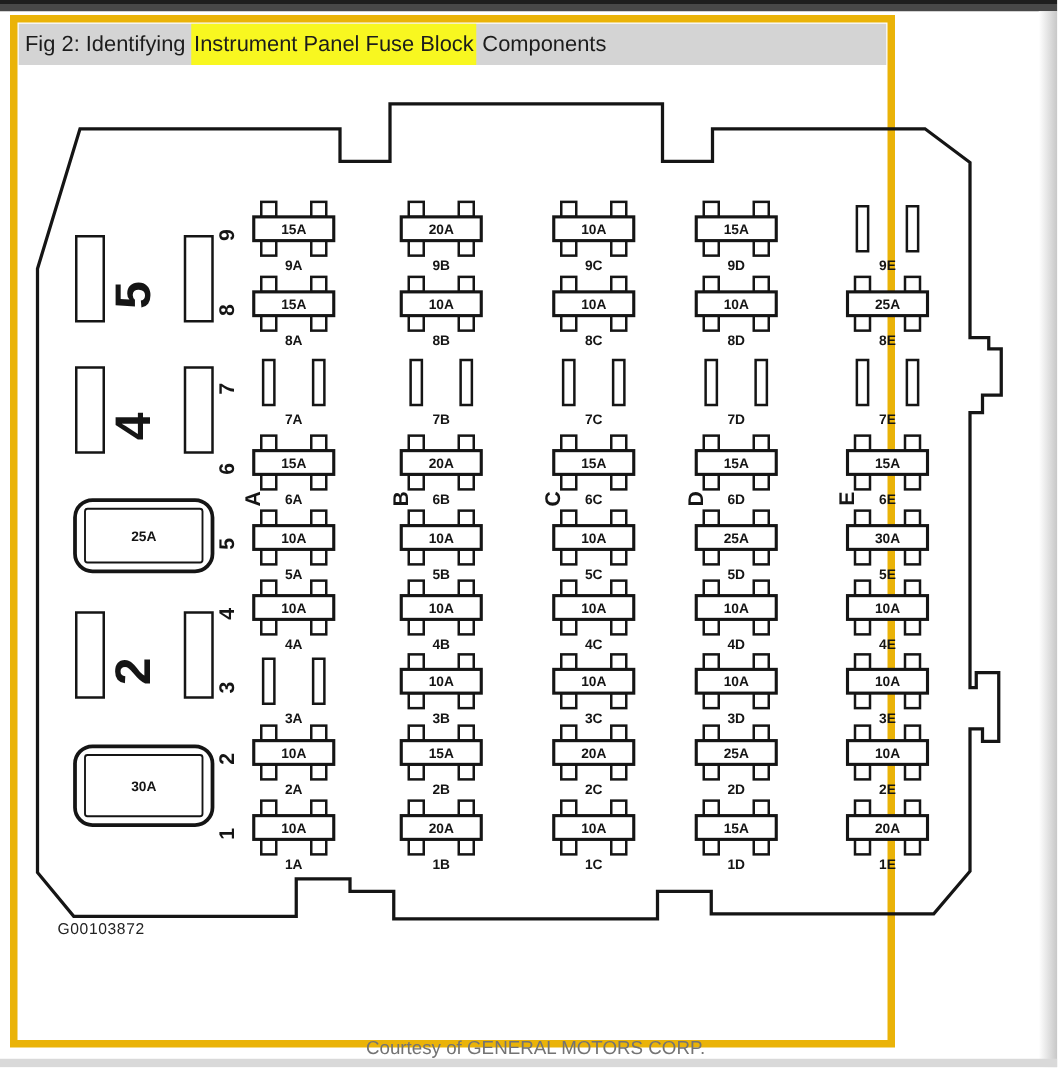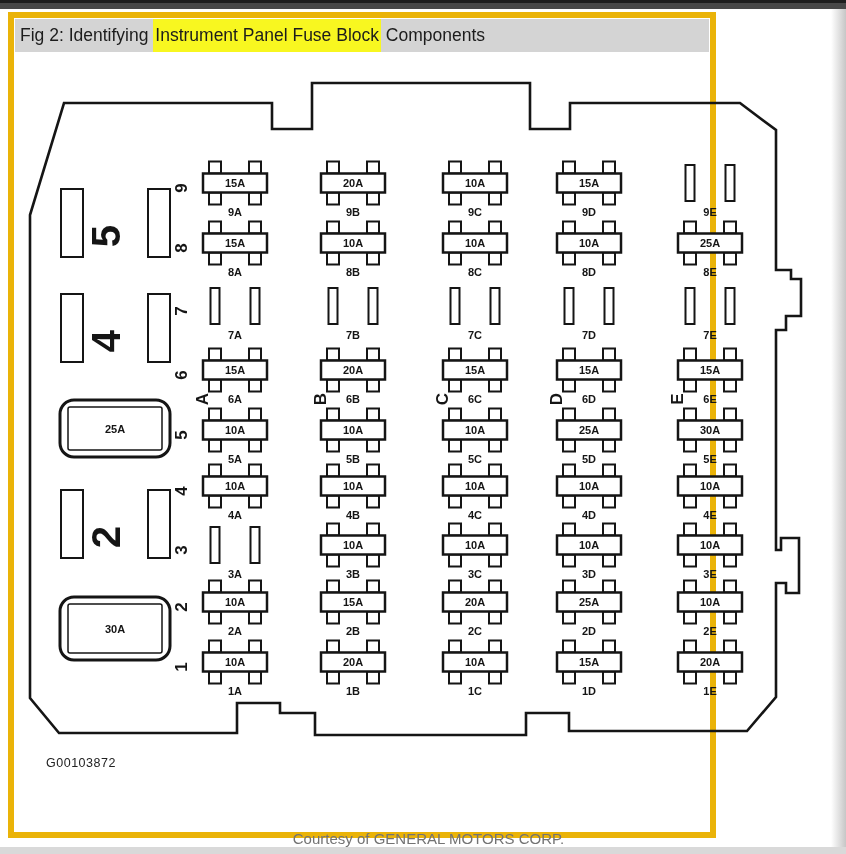--- a/index.html
+++ b/index.html
@@ -5,21 +5,21 @@
   html,body{margin:0;padding:0;background:#fff;}
   .page{position:relative;width:846px;height:854px;background:#fff;overflow:hidden;
         font-family:"Liberation Sans","DejaVu Sans",sans-serif;}
   .top-bar{position:absolute;left:0;top:0;width:846px;height:9px;
            background:linear-gradient(#1e1e1e 0 3px,#484848 3px 100%);}
   .frame{position:absolute;left:8px;top:12px;width:708px;height:826px;
          border:6px solid #eab308;background:#fff;box-sizing:border-box;}
   .title-bar{position:absolute;left:1px;top:1px;right:1px;height:33px;background:#d4d4d4;
              line-height:33px;padding-left:5px;font-size:17.5px;color:#1c1c1c;white-space:pre;}
   .hl{background:#f8f720;padding:6px 2px 7px 2px;}
-  .figure-id{position:absolute;left:32px;top:738px;font-size:12.5px;color:#222;letter-spacing:.5px;}
+  .figure-id{position:absolute;left:32px;top:718px;font-size:12.5px;color:#222;letter-spacing:.5px;}
   .credit{position:absolute;left:8px;width:813px;top:812px;text-align:center;
           font-size:15px;color:#737373;}
   .right-shadow{position:absolute;right:0;top:9px;width:15px;height:845px;
                 background:linear-gradient(to right,#ffffff,#c6c6c6);}
   .bottom-shadow{position:absolute;left:0;bottom:0;width:846px;height:7px;background:#d9d9d9;}
   #diagram{position:absolute;left:0;top:0;pointer-events:none;}
   #diagram text{font-family:"Liberation Sans","DejaVu Sans",sans-serif;}
 </style>
 </head>
 <body>

